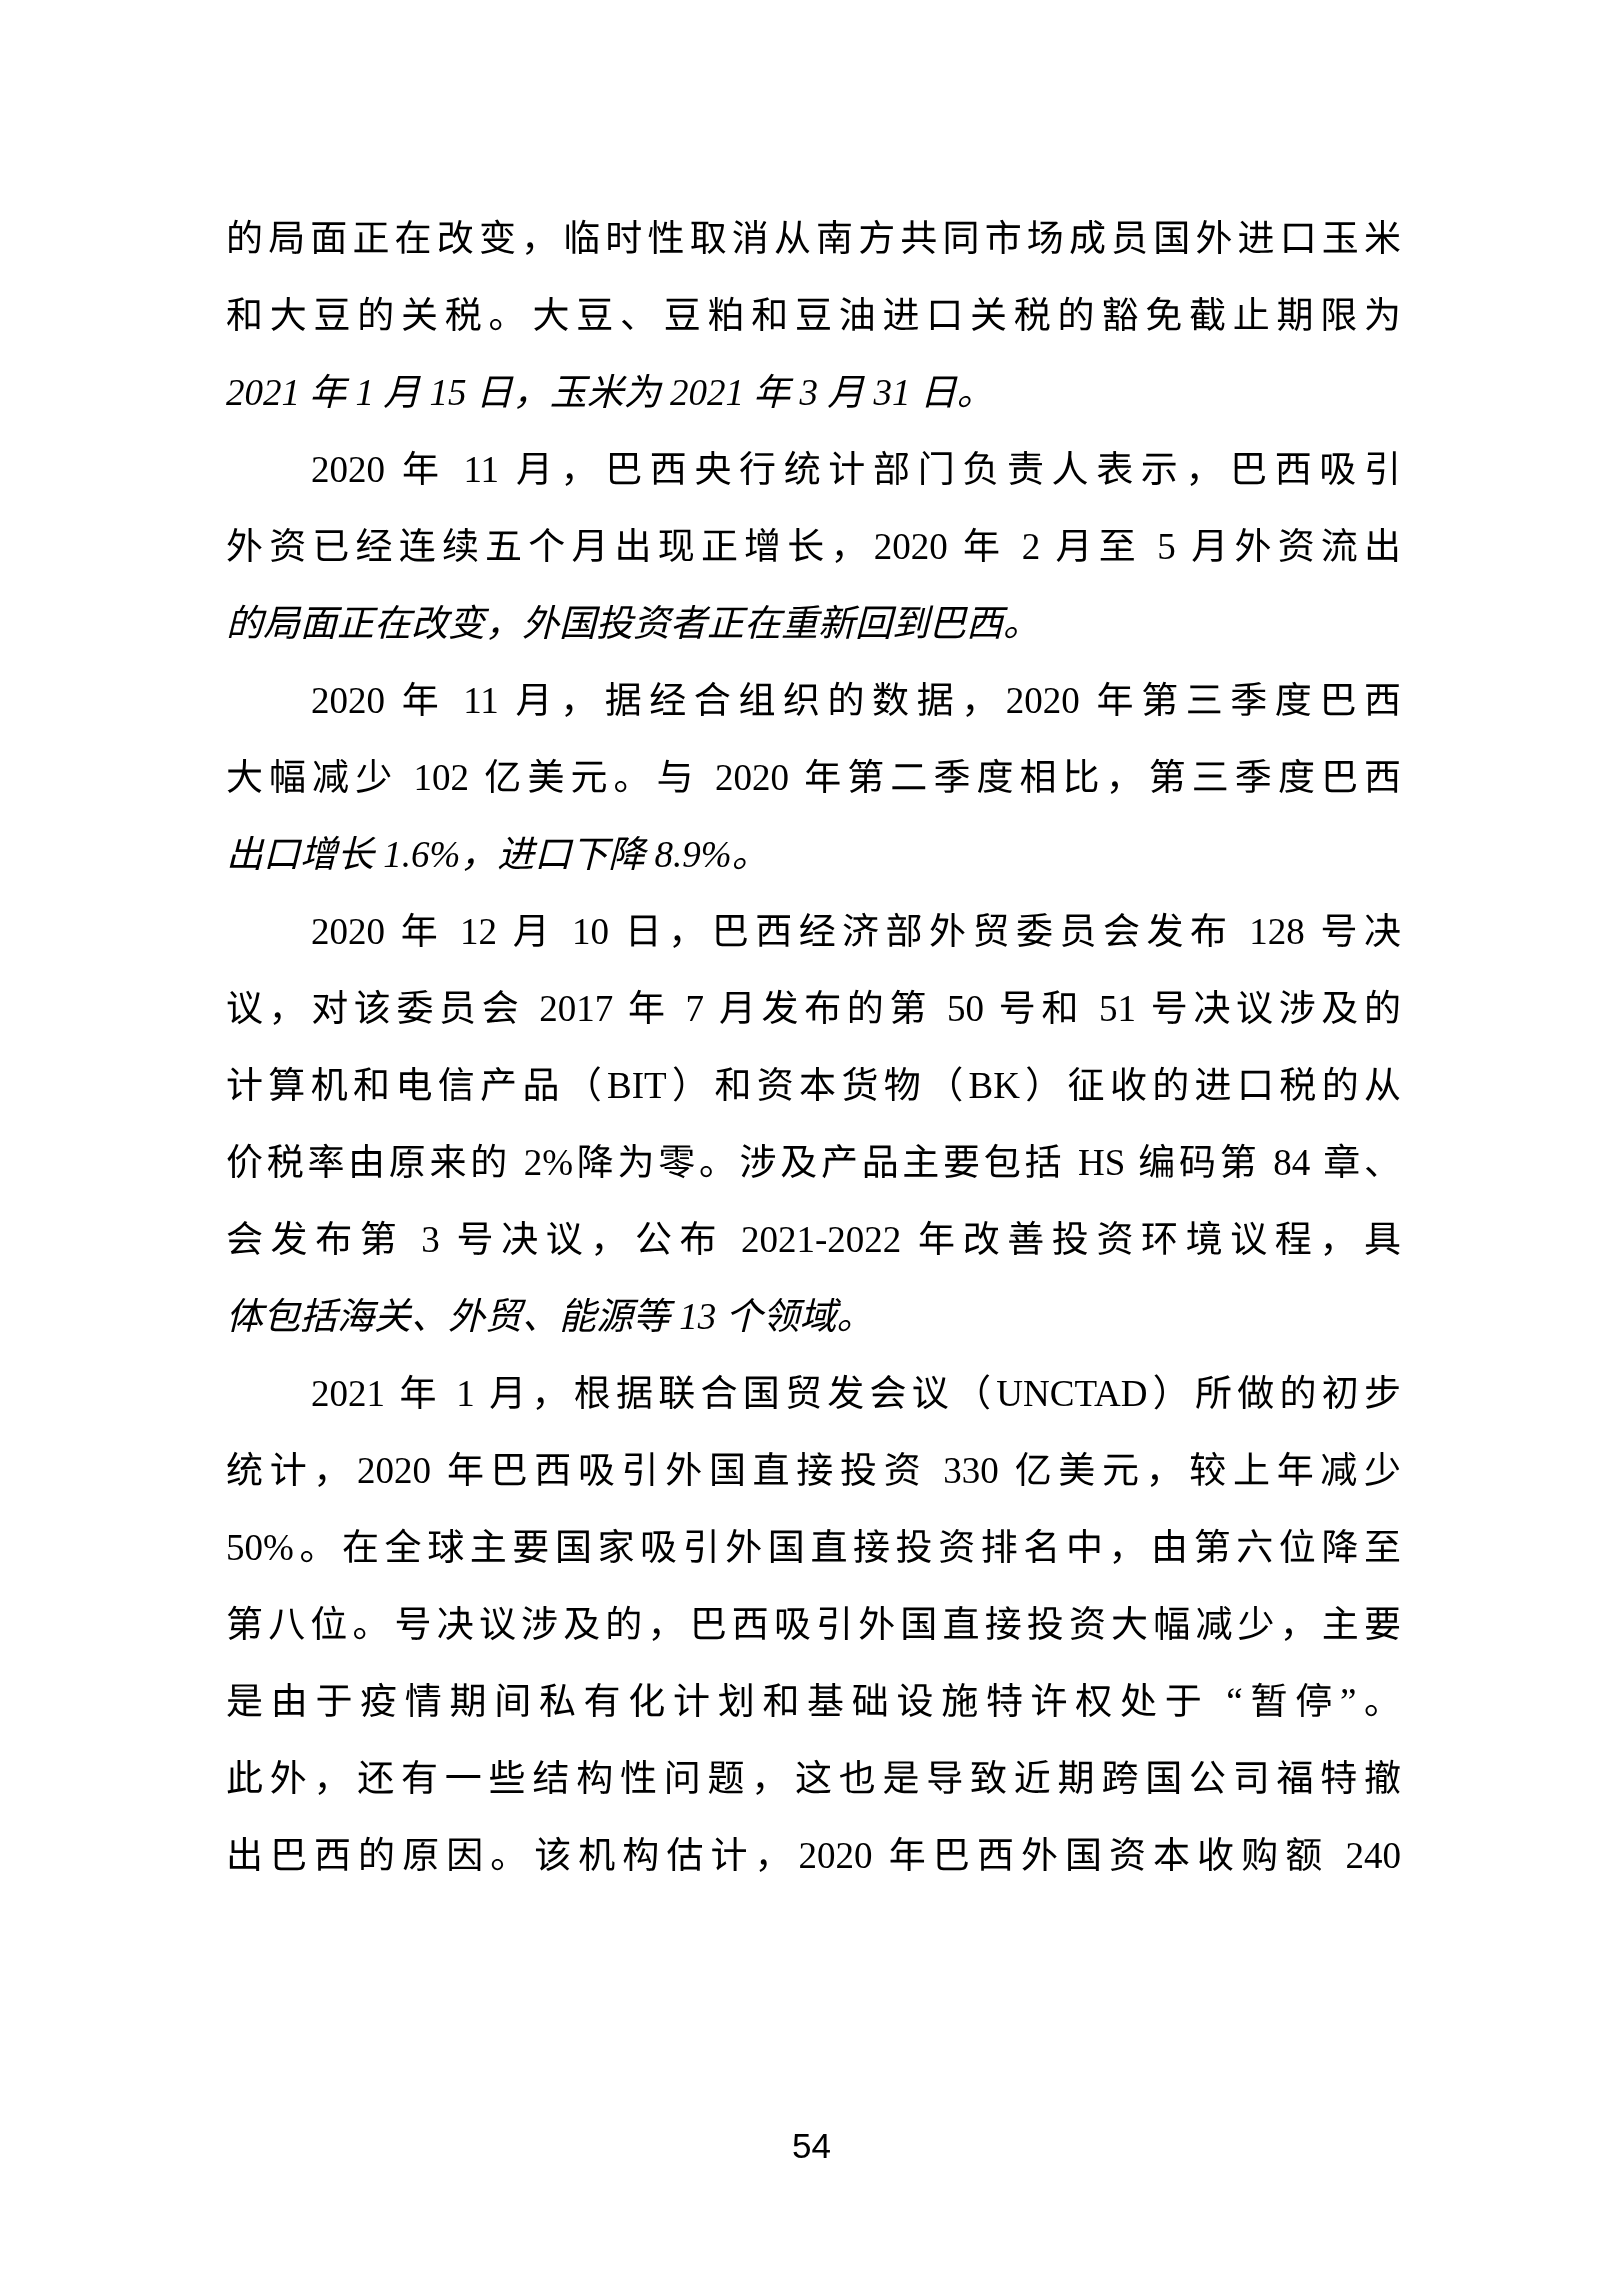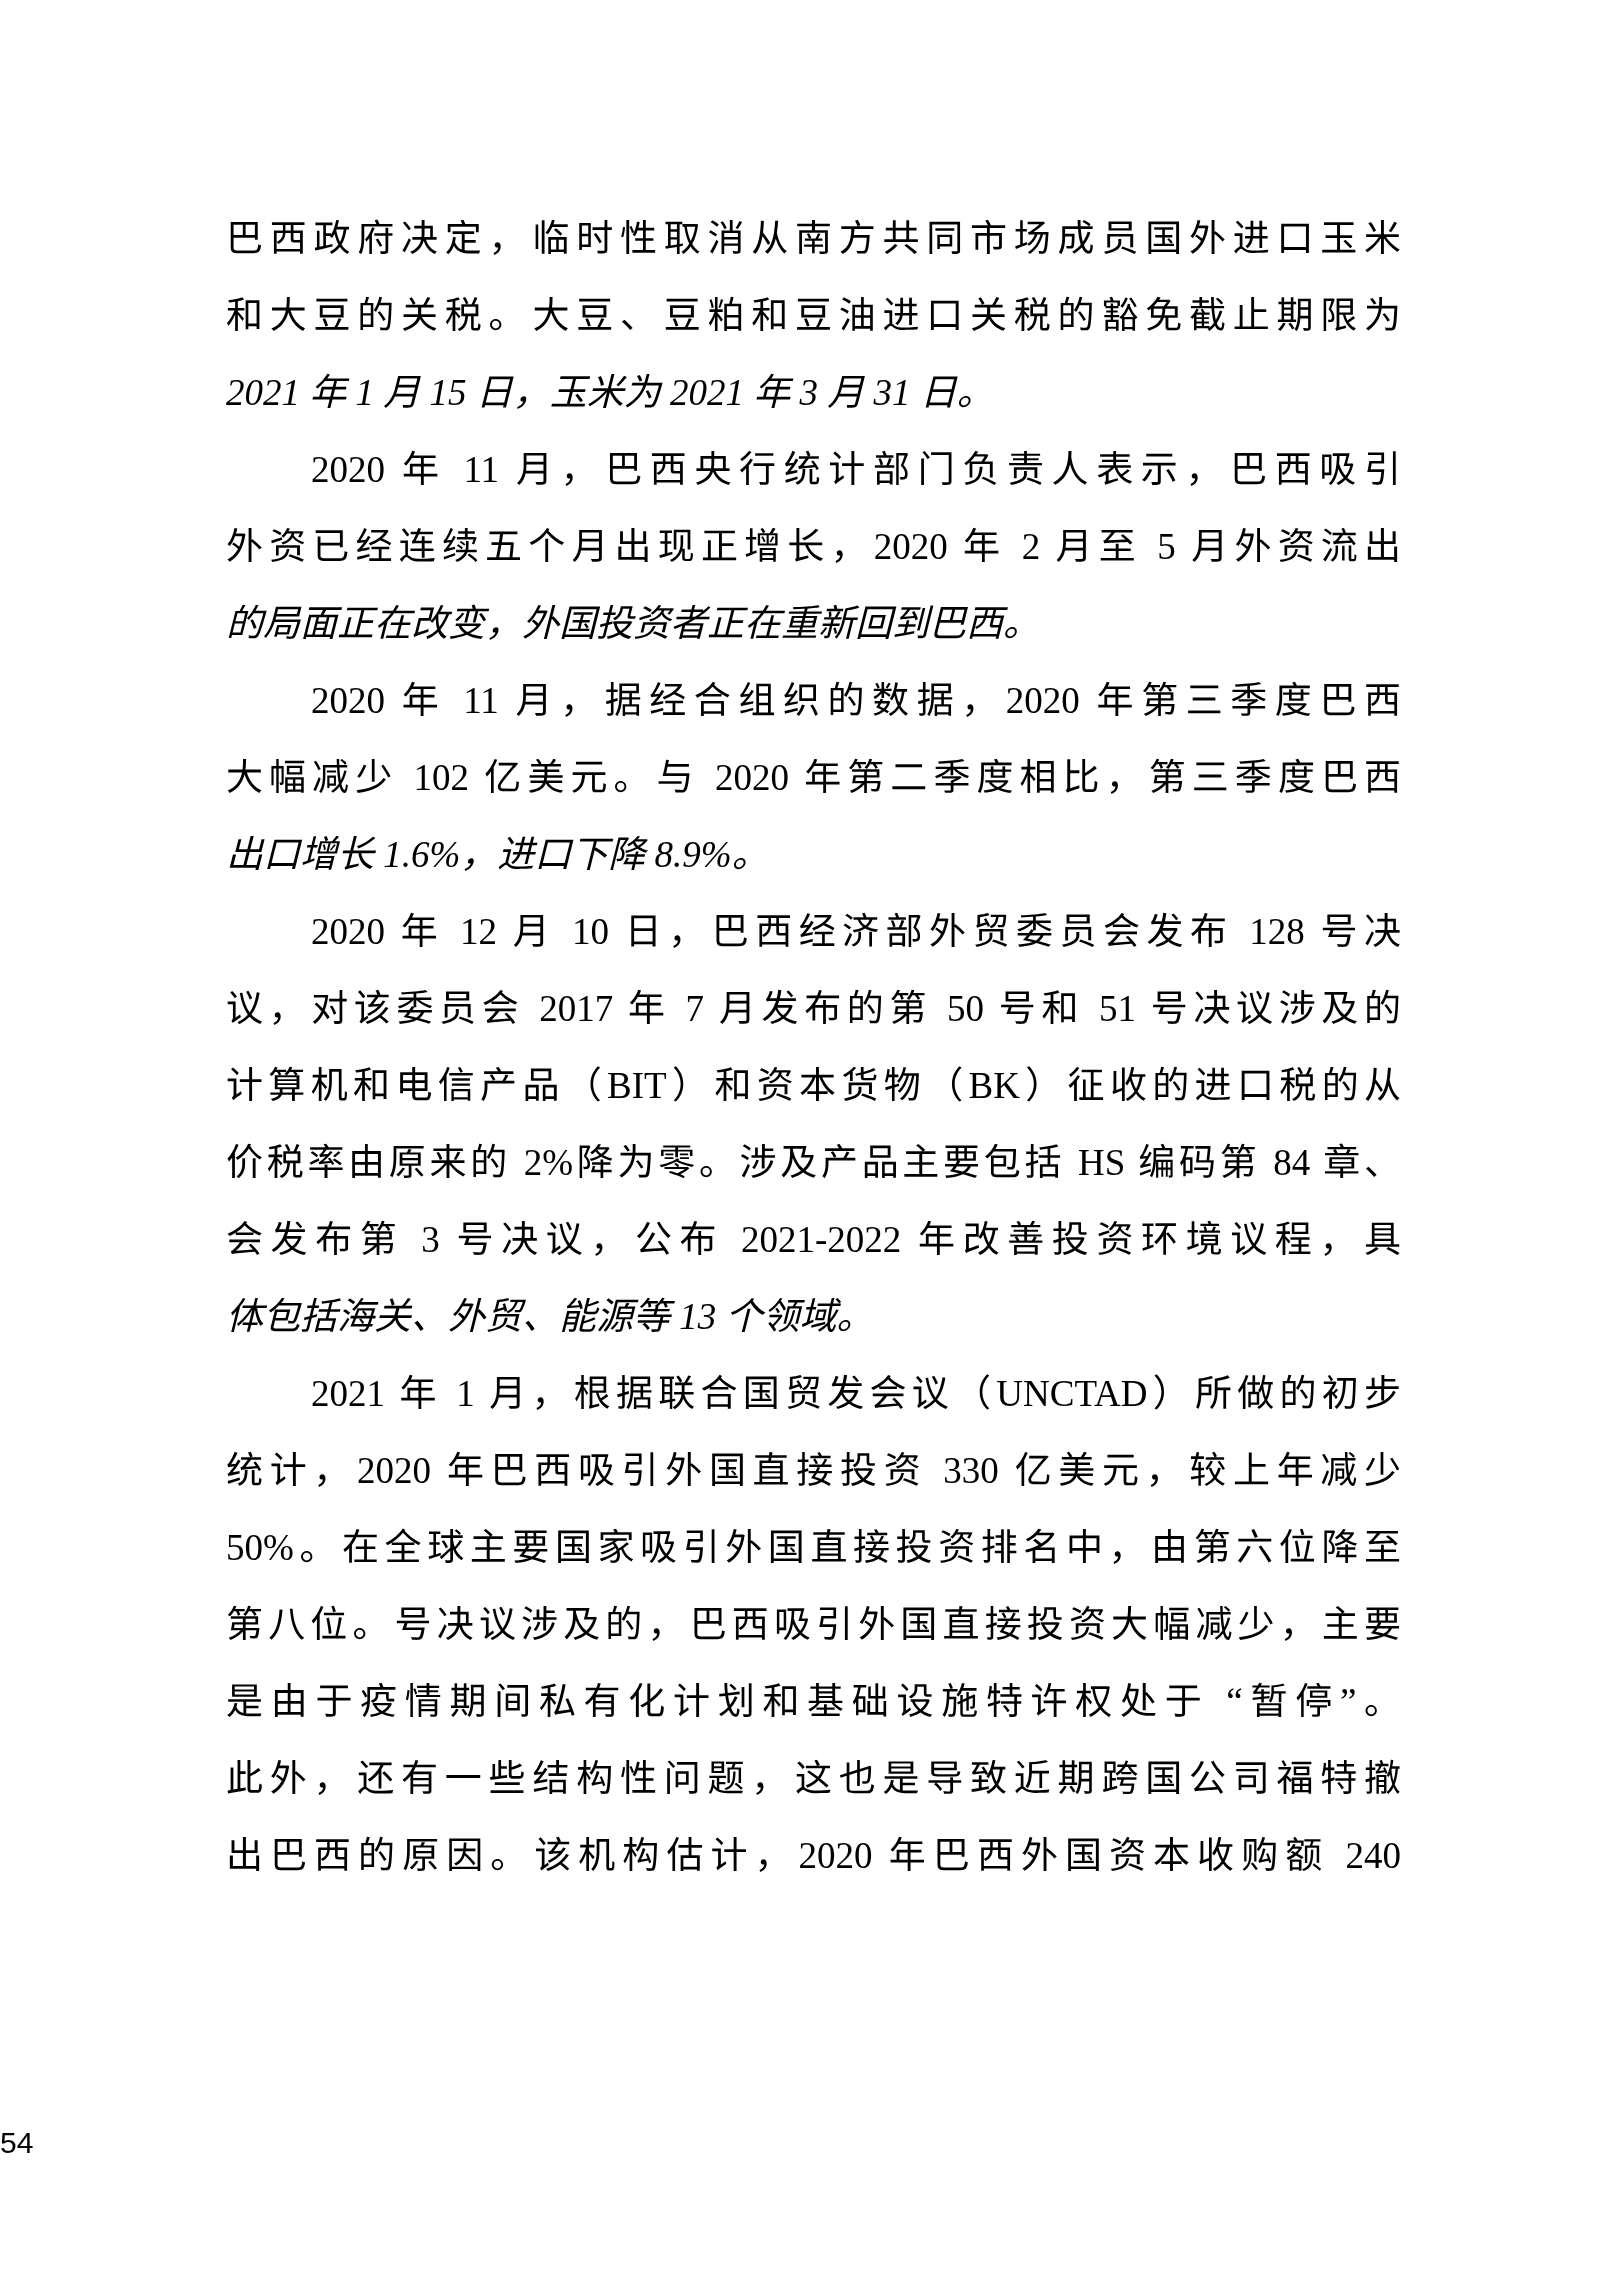--- a/index.html
+++ b/index.html
@@ -40,35 +40,36 @@
     font-style: italic;
   }
   .first-indent {
     text-indent: 85px;
   }
   .page-number {
     position: absolute;
     top: 2125px;
     left: 0;
     width: 100%;
+    text-align: center;
     font-family: "Liberation Sans", "DejaVu Sans", sans-serif;
-    font-size: 30px;
+    font-size: 35px;
     line-height: 1.2;
     color: #000000;
   }
 </style>
 </head>
 <body>
 
 <div class="sheet">
 
   <div class="text-block">
 
     <p class="para">
-      <span class="line">巴西政府决定，临时性取消从南方共同市场成员国外进口玉米</span>
+      <span class="line">的局面正在改变，临时性取消从南方共同市场成员国外进口玉米</span>
       <span class="line">和大豆的关税。大豆、豆粕和豆油进口关税的豁免截止期限为</span>
       <span class="line para-end">2021 年 1 月 15 日，玉米为 2021 年 3 月 31 日。</span>
     </p>
 
     <p class="para">
       <span class="line first-indent">2020 年 11 月，巴西央行统计部门负责人表示，巴西吸引</span>
       <span class="line">外资已经连续五个月出现正增长，2020 年 2 月至 5 月外资流出</span>
       <span class="line para-end">的局面正在改变，外国投资者正在重新回到巴西。</span>
     </p>
 

